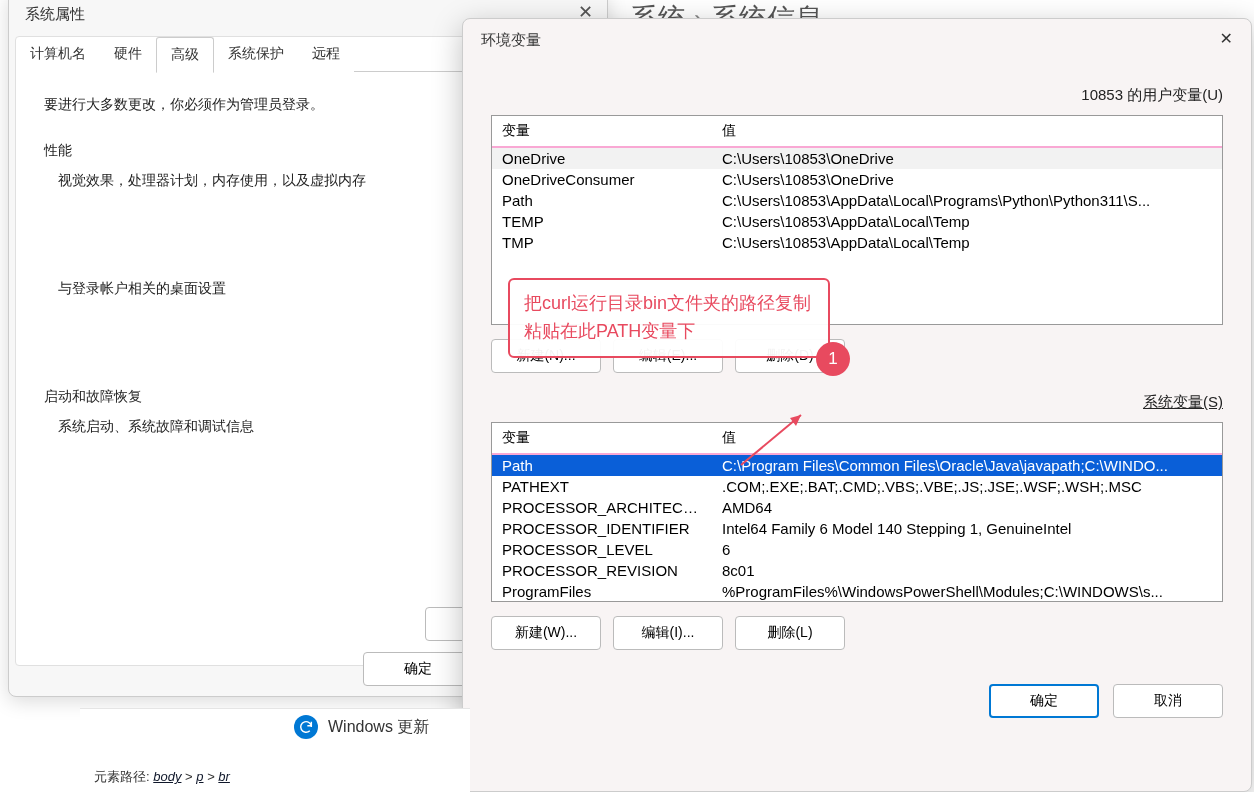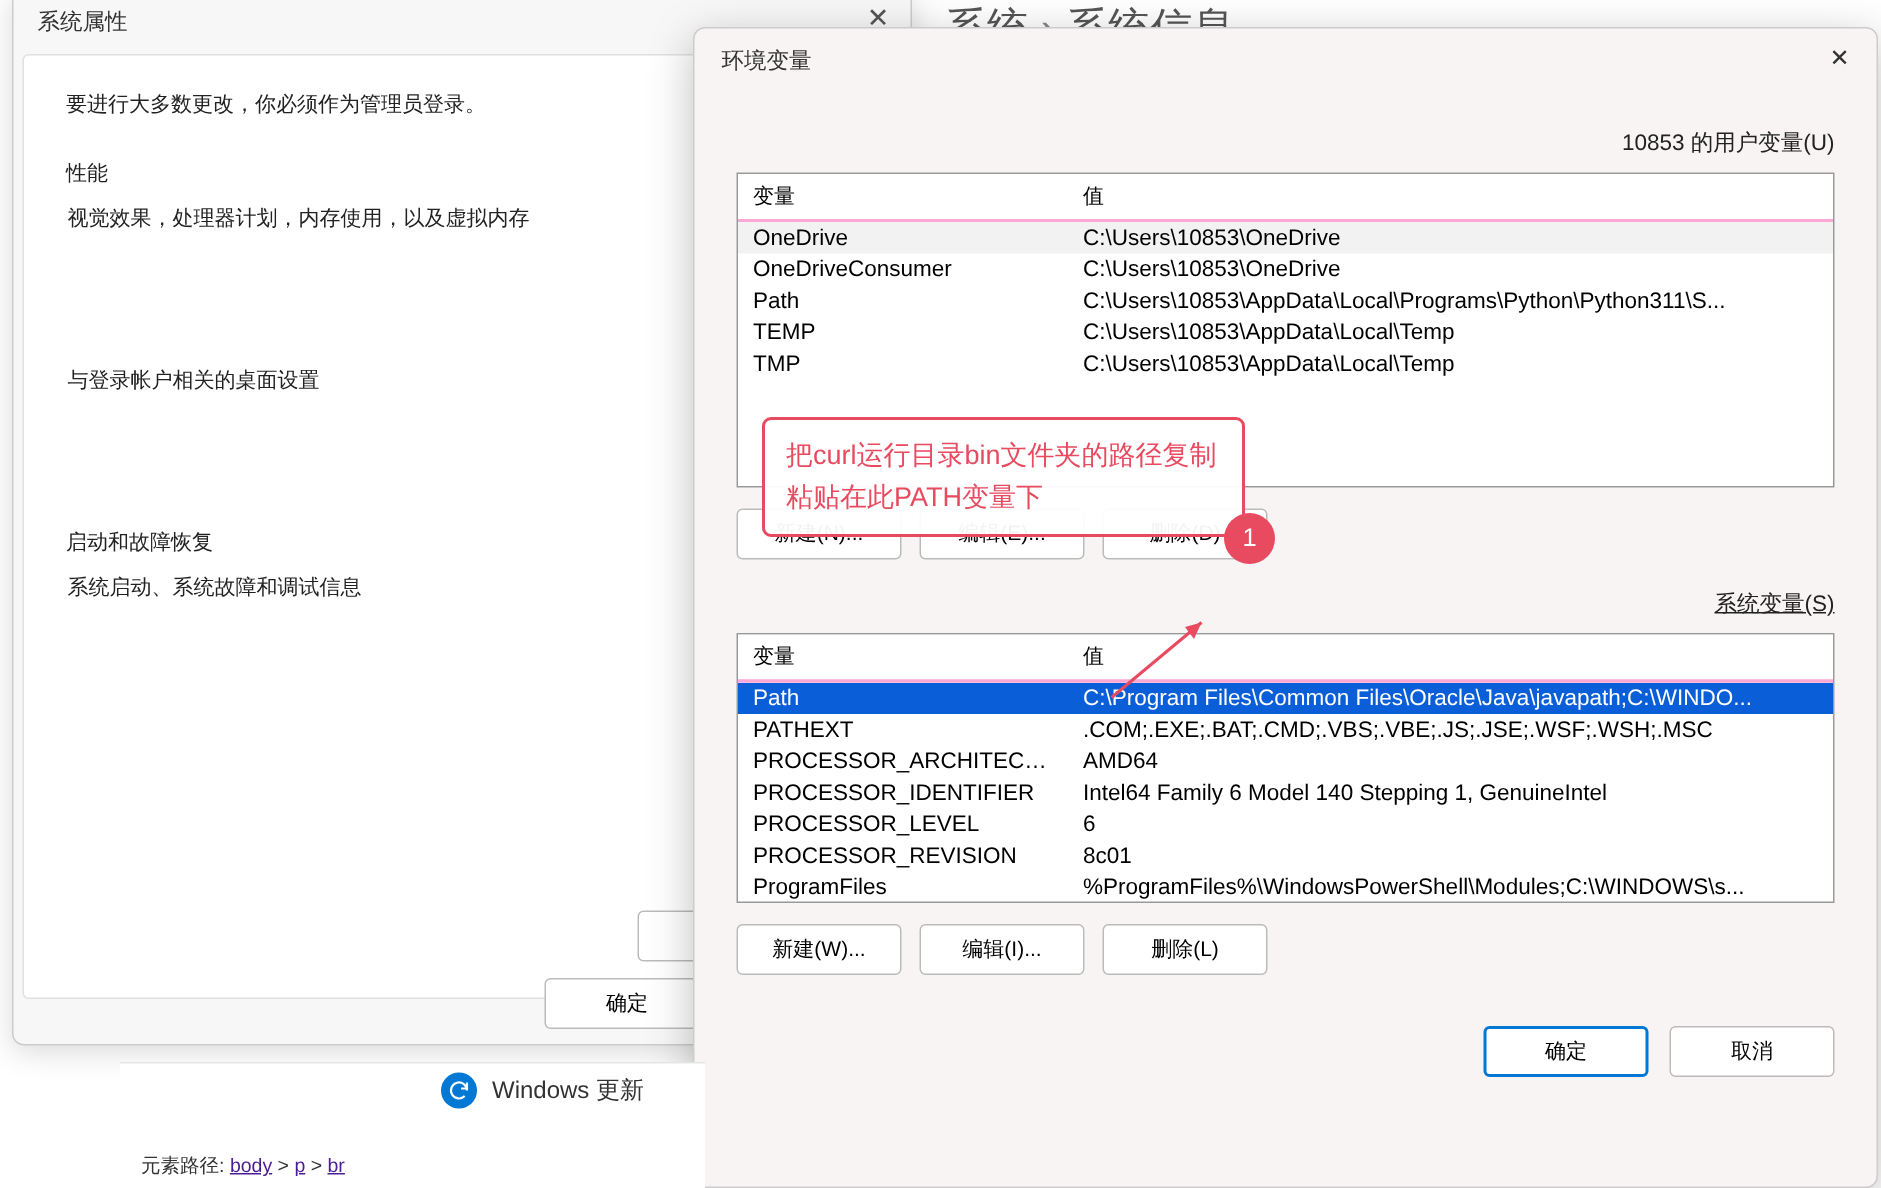--- a/index.html
+++ b/index.html
@@ -88,21 +88,21 @@
       margin-bottom: 30px;
       position: relative;
     }
     .fieldset-legend {
       font-size: 14px;
       margin-bottom: 12px;
     }
     .fieldset-desc {
       font-size: 14px;
       color: #222;
-      margin-left: 1px;
+      margin-left: 14px;
     }
     .env-button {
       position: absolute;
       bottom: 24px;
       right: 20px;
       width: 155px;
       height: 34px;
       background: #fff;
       border: 1px solid #bbb;
       border-radius: 4px;
@@ -300,36 +300,44 @@
       justify-content: center;
     }
     .sync-icon svg { width: 16px; height: 16px; }
     .elpath {
       font-size: 13px;
       color: #333;
       position: absolute;
       bottom: 6px;
       left: 14px;
     }
-    .elpath a { color: #4c1d95; text-decoration: underline; }
+    .elpath a { color: #0f172a; text-decoration: underline; font-style: italic; }
   </style>
 </head>
 <body>
 
 <div class="bg-breadcrumb">
   <span>系统</span>
   <span class="sep">›</span>
   <span>系统信息</span>
 </div>
 
 <div class="sysprops">
   <div class="sysprops-title">系统属性</div>
   <div class="sysprops-close">✕</div>
 
   <div class="sysprops-body">
+    <div class="tabs">
+      <div class="tab">计算机名</div>
+      <div class="tab">硬件</div>
+      <div class="tab active">高级</div>
+      <div class="tab">系统保护</div>
+      <div class="tab">远程</div>
+      <div class="tab-border"></div>
+    </div>
     <div class="tab-content">
       <div class="intro">要进行大多数更改，你必须作为管理员登录。</div>
 
       <div class="fieldset">
         <div class="fieldset-legend">性能</div>
         <div class="fieldset-desc">视觉效果，处理器计划，内存使用，以及虚拟内存</div>
       </div>
 
       <div class="fieldset" style="margin-top:90px;">
         <div class="fieldset-desc">与登录帐户相关的桌面设置</div>

